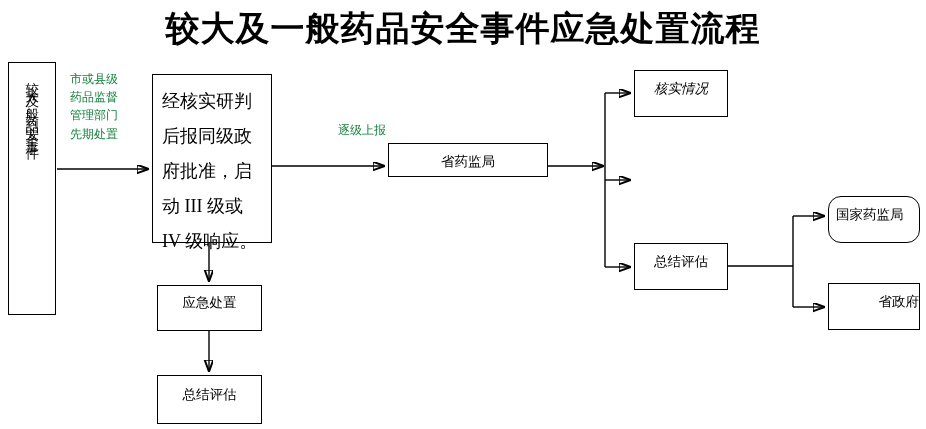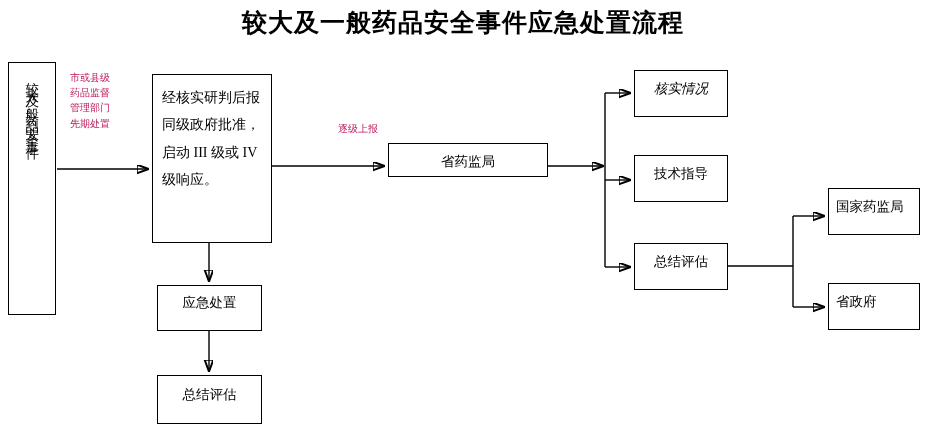--- a/index.html
+++ b/index.html
@@ -21,21 +21,21 @@
     width: 926px;
     height: 429px;
   }
   
   .title {
     position: absolute;
     left: 0;
     top: 6px;
     width: 926px;
     text-align: center;
-    font-size: 25px;
+    font-size: 34px;
     font-weight: bold;
     letter-spacing: 1px;
     font-family: "Liberation Serif", "DejaVu Serif", serif;
     white-space: nowrap;
   }
   
   .box {
     position: absolute;
     box-sizing: border-box;
     border: 1.4px solid #000000;
@@ -66,21 +66,21 @@
   }
   
   #box-main {
     left: 152px;
     top: 74px;
     width: 120px;
     height: 169px;
     padding: 9px 9px 0 9px;
   }
   #box-main .ptext {
-    font-size: 14px;
+    font-size: 18px;
     line-height: 1.95;
     text-align: left;
   }
   
   #box-disposal {
     left: 157px;
     top: 285px;
     width: 105px;
     height: 46px;
     padding-top: 7px;
@@ -117,30 +117,30 @@
   #box-report { top: 243px; }
   
   #box-nmpa, #box-prov-gov {
     left: 828px;
     width: 92px;
     height: 47px;
     padding-top: 8px;
     padding-left: 7px;
     text-align: left;
   }
-  #box-nmpa { top: 188px; }
-  #box-prov-gov { top: 283px; }
+  #box-nmpa { top: 196px; border-radius: 13px; }
+  #box-prov-gov { top: 283px; text-align: right; }
 
   
   .edge-label {
     position: absolute;
-    font-size: 10px;
+    font-size: 12px;
     line-height: 1.52;
     font-family: "Liberation Serif", "DejaVu Serif", serif;
-    color: #be185d;
+    color: #15803d;
     white-space: pre-line;
   }
   #label-city {
     left: 70px;
     top: 70px;
     text-align: left;
   }
   #label-escalate {
     left: 295px;
     top: 121px;
@@ -217,23 +217,20 @@
   <div class="edge-label" id="label-escalate">逐级上报</div>
 
   <div class="box" id="box-prov-da">
     <span>省药监局</span>
   </div>
 
   <div class="box" id="box-verify">
     <span>核实情况</span>
   </div>
 
-  <div class="box" id="box-tech">
-    <span>技术指导</span>
-  </div>
 
   <div class="box" id="box-report">
     <span>总结评估</span>
   </div>
 
   <div class="box" id="box-nmpa">
     <span>国家药监局</span>
   </div>
 
   <div class="box" id="box-prov-gov">

